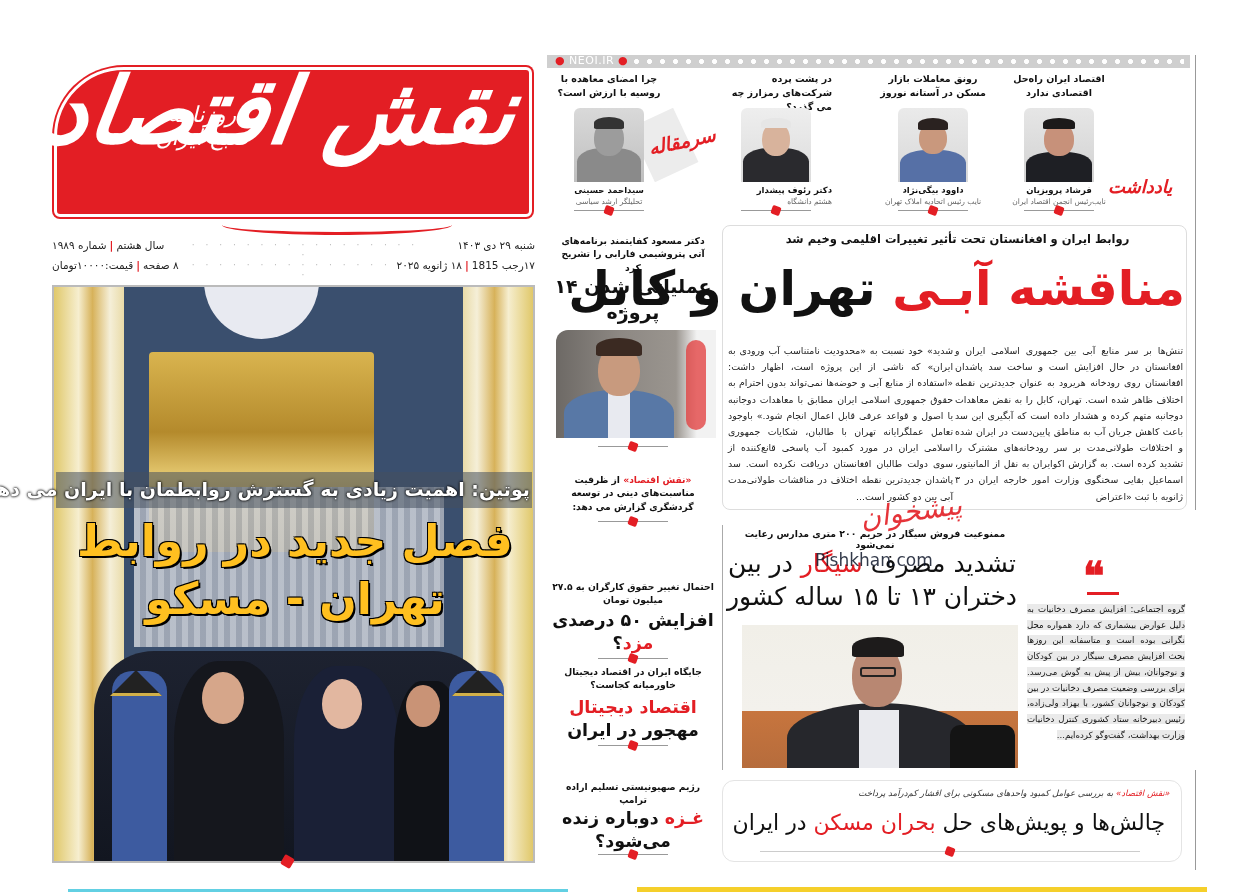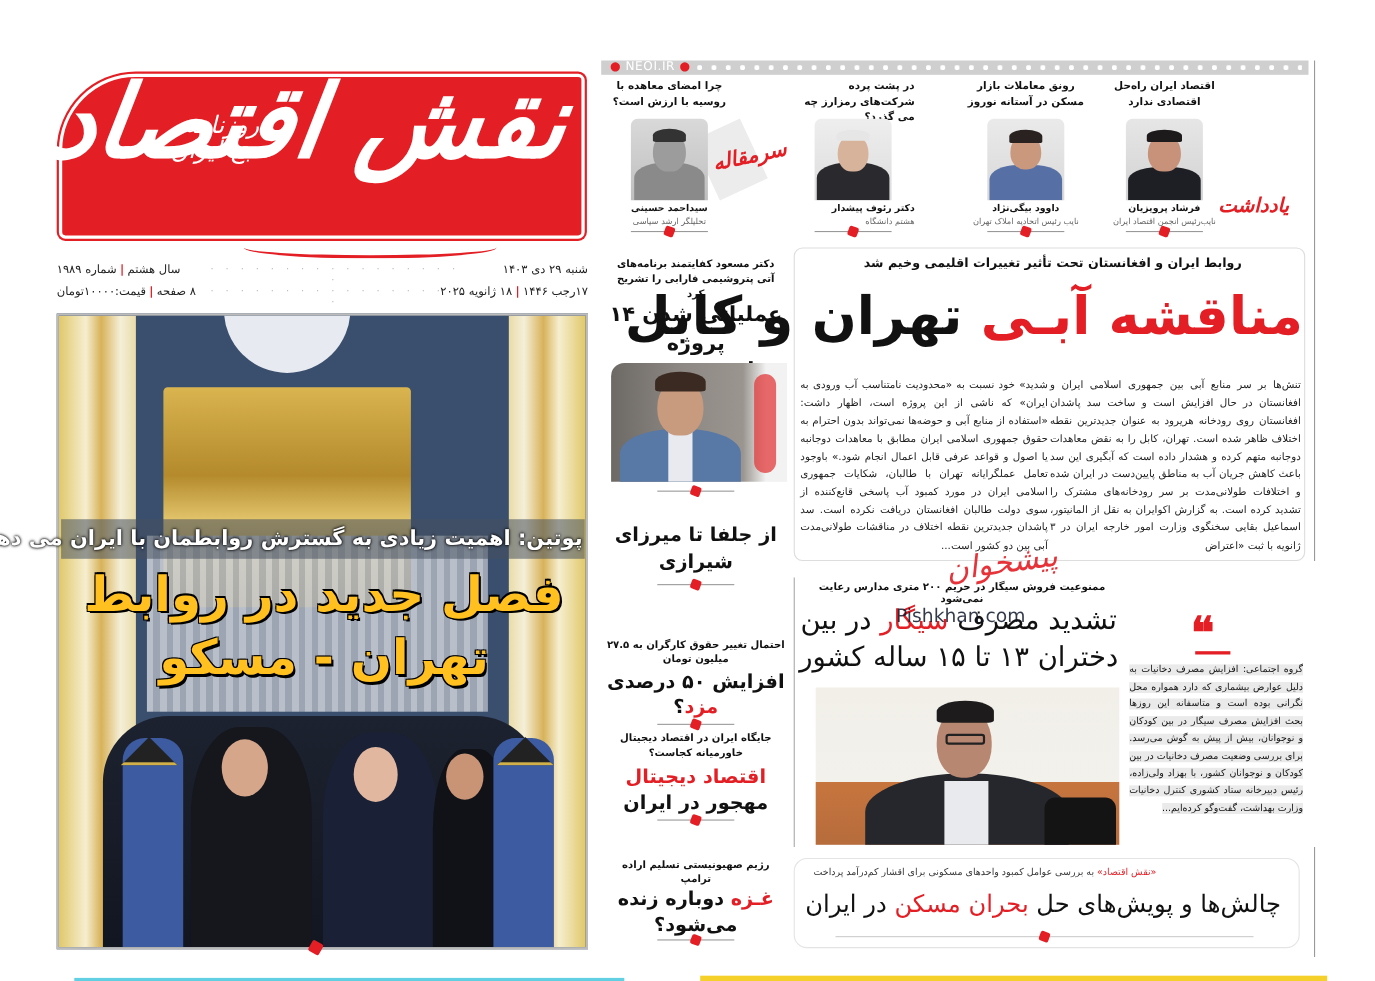--- a/index.html
+++ b/index.html
@@ -62,21 +62,21 @@
   .cig-title { left: 722px; top: 547px; width: 300px; font-size: 25px; font-weight: normal; text-align: center; line-height: 1.32; }
   .cig-photo { left: 742px; top: 625px; width: 276px; height: 143px; background: linear-gradient(#f1efe8 0%, #f3f1ec 60%, #c7753e 60%, #b66c3c 100%); overflow: hidden; }
   .quote-mark { left: 1083px; top: 556px; font-size: 40px; color: #e31e24; font-weight: bold; line-height: 1; font-family: "DejaVu Serif", serif; }
   .quote-line { left: 1087px; top: 592px; width: 32px; height: 3px; background: #e31e24; }
   .cig-lead { left: 1027px; top: 602px; width: 158px; font-size: 8.6px; line-height: 1.83; text-align: justify; }
   .cig-lead span { background: #eaeaea; }
   .cig-box-line { left: 722px; top: 525px; width: 1px; height: 245px; background: #aaa; }
 
   
   .house-box { left: 722px; top: 780px; width: 460px; height: 82px; border: 1px solid #e4e4e4; border-radius: 12px; }
-  .house-kicker { left: 740px; top: 788px; width: 430px; font-size: 8.6px; text-align: left; color: #333; }
+  .house-kicker { left: 740px; top: 788px; width: 430px; font-size: 8.6px; text-align: right; color: #333; font-style: italic; }
   .house-title { left: 740px; top: 810px; width: 425px; font-size: 22px; text-align: center; white-space: nowrap; }
   .house-pg { left: 760px; top: 851px; width: 380px; border-top: 1px solid #ccc; height: 6px; }
   .house-vline { left: 1195px; top: 770px; width: 1px; height: 100px; background: #999; }
 
   
   .mid-item { left: 552px; width: 162px; text-align: center; }
   .mid-kicker { font-size: 9.2px; font-weight: bold; line-height: 1.45; }
   .mid-title { font-size: 17.5px; font-weight: bold; line-height: 1.35; }
   .mid-pg { width: 70px; margin: 6px auto 0; border-top: 1px solid #999; position: relative; height: 8px; }
   .mid-photo { left: 556px; top: 330px; width: 160px; height: 108px; overflow: hidden; border-radius: 12px 0 0 0; background: linear-gradient(90deg,#6d6965 0%, #8d8883 40%, #9a958f 75%, #f2f2f2 88%, #f2f2f2 100%); }
@@ -117,21 +117,21 @@
 <div class="abs mast-info" style="left:52px; top:239px; direction:rtl; width:130px; text-align:left;">
   <span>سال هشتم</span><span class="sep">|</span><span>شماره ۱۹۸۹</span>
 </div>
 <div class="abs mast-info" style="left:52px; top:259px; width:130px; text-align:left;">
   <span>۸ صفحه</span><span class="sep">|</span><span>قیمت:۱۰۰۰۰تومان</span>
 </div>
 <div class="abs dots-row" style="left:190px; top:240px; width:230px; text-align:center;">· · · · · · · · · · · · · · · · · ·</div>
 <div class="abs dots-row" style="left:190px; top:260px; width:230px; text-align:center;">· · · · · · · · · · · · · · · · · ·</div>
 <div class="abs mast-info" style="left:400px; top:239px; width:135px; text-align:right;">شنبه ۲۹ دی ۱۴۰۳</div>
 <div class="abs mast-info" style="left:400px; top:259px; width:135px; text-align:right;">
-  <span>۱۷رجب ۱۴۴۶</span><span class="sep">|</span><span>۱۸ ژانویه ۲۰۲۵</span>
+  <span>۱۷رجب 1815</span><span class="sep">|</span><span>۱۸ ژانویه ۲۰۲۵</span>
 </div>
 
 <div class="abs top-strip">
   <div class="strip-dots"></div>
   <div class="neoi"><span class="d">●</span> <span>NEOI.IR</span> <span class="d">●</span></div>
 </div>
 <div class="abs vline"></div>
 
 <div class="abs sarmaghale-bg"></div>
 <div class="abs label-script sarmaghale">سرمقاله</div>
@@ -247,21 +247,21 @@
   <div class="abs" style="left:40px; top:8px; width:46px; height:18px; background:#3b2a22; border-radius:50% 50% 10% 10%;"></div>
   <div class="abs" style="left:130px; top:10px; width:20px; height:90px; background:#e23a3a; opacity:0.75; border-radius:10px;"></div>
 </div>
 <div class="abs mid-item" style="top:440px;">
   <div class="mid-pg">
       <div class="pg-badge"></div>
     </div>
 </div>
 
 <div class="abs mid-item" style="top:473px;">
-  <div class="mid-title" style="margin-top:3px;">از جلفا تا میرزای شیرازی</div>
+  <div class="mid-kicker"><span class="red">«نقش اقتصاد»</span><span> از ظرفیت مناسبت‌های دینی در توسعه گردشگری گزارش می دهد:</span></div>
   <div class="mid-pg" style="margin-top:8px;">
       <div class="pg-badge"></div>
     </div>
 </div>
 
 <div class="abs mid-item" style="top:580px;">
   <div class="mid-kicker">احتمال تغییر حقوق کارگران به ۲۷.۵ میلیون تومان</div>
   <div class="mid-title" style="margin-top:2px;"><span>افزایش ۵۰ درصدی </span><span class="red">مزد</span><span>؟</span></div>
   <div class="mid-pg" style="margin-top:2px;">
       <div class="pg-badge"></div>

